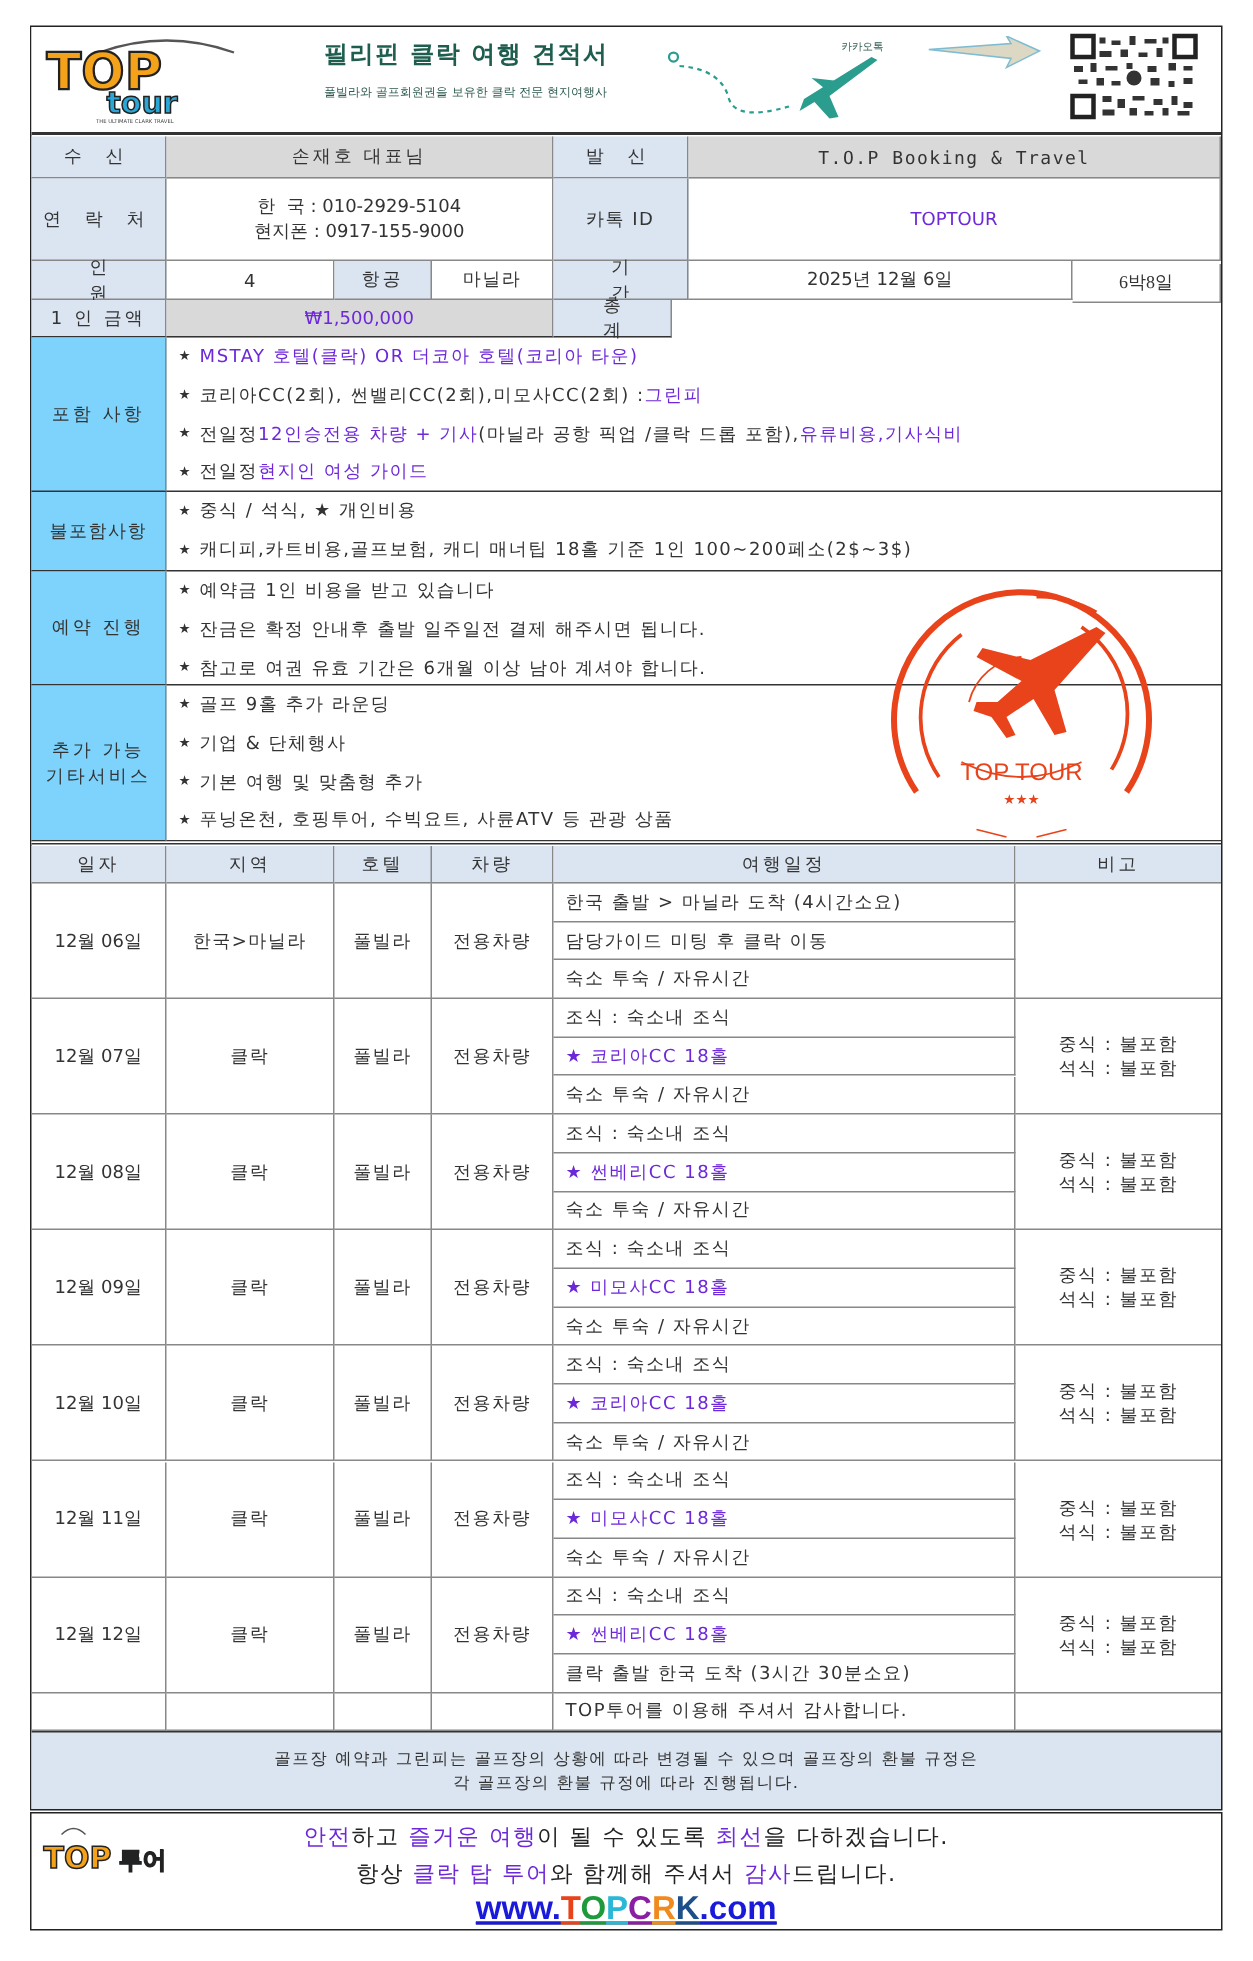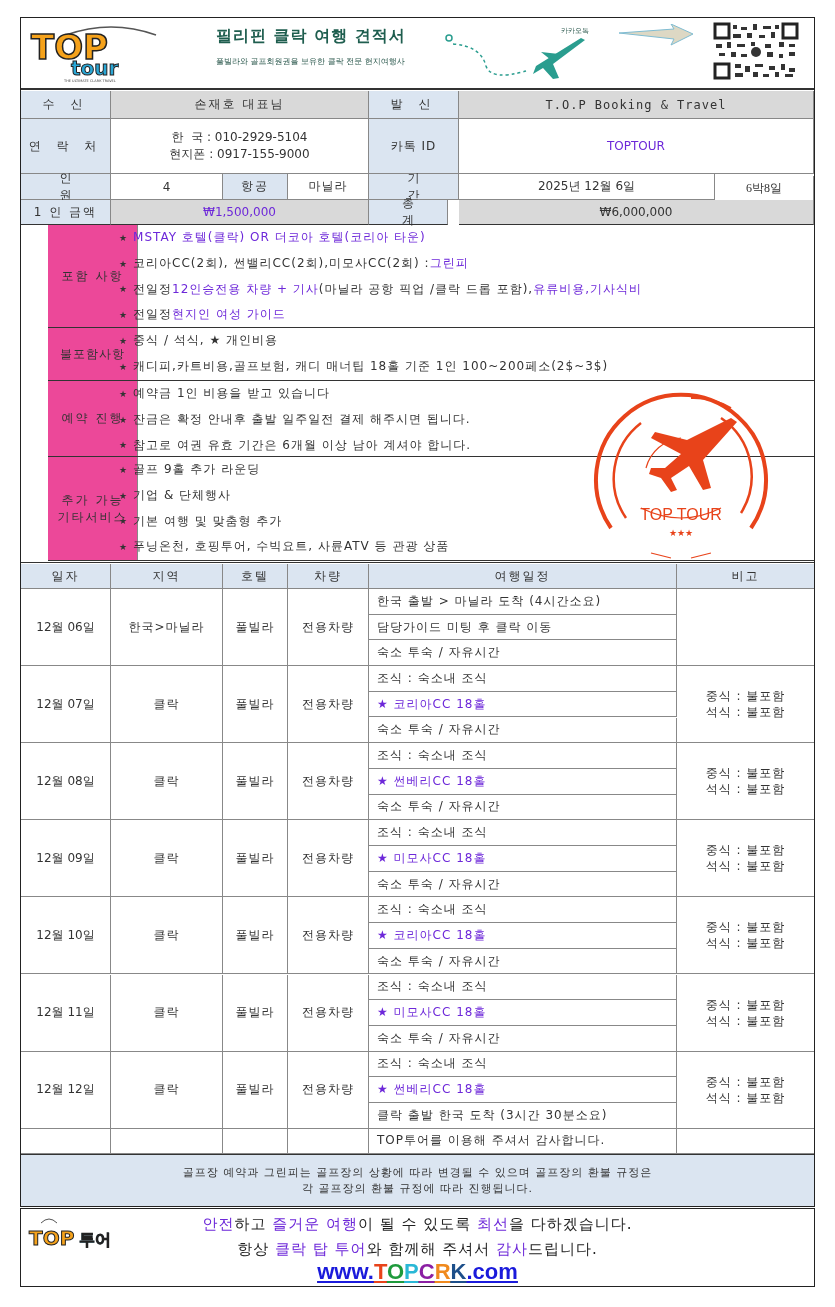--- a/index.html
+++ b/index.html
@@ -2,21 +2,21 @@
 <html><head>
 <meta charset="utf-8">
 <style>
   * { box-sizing: border-box; margin: 0; padding: 0; }
   html, body { width: 835px; height: 1307px; background: #ffffff; overflow: hidden; }
   body { font-family: "DejaVu Sans", "Liberation Sans", sans-serif; color: #333; font-size: 12px; position: relative; }
   .page { position: absolute; left: 20px; top: 17px; width: 795px; height: 1190px; border: 1.5px solid #222; }
   .abs { position: absolute; }
   .cell { position: absolute; display: flex; align-items: center; justify-content: center; text-align: center; border-right: 1px solid #888; border-bottom: 1px solid #888; font-size: 12px; }
   .lbl { background: #dbe5f1; letter-spacing: 6px; }
-  .lbl-dark { background: #ec4899; margin-left: 27px; }
+  .lbl-dark { background: #7dd3fc; }
   .gray { background: #d9d9d9; }
   .red { color: #6d28d9; }
   .mono { font-family: "DejaVu Sans Mono", monospace; letter-spacing: 1px; }
 
   
   .header { left: 0; top: 0; width: 793px; height: 72px; border-bottom: 2px solid #333; background: #fff; }
   .logo { left: 5px; top: 5px; width: 170px; height: 60px; }
   .title { left: 195px; top: 8px; font-size: 16px; font-weight: bold; color: #1f5e4f; letter-spacing: 1px; }
   .subtitle { left: 195px; top: 38px; font-size: 8px; color: #2d5a4f; }
   .kakao { left: 540px; top: 8px; font-size: 7px; color: #2d5a4f; }
@@ -120,21 +120,20 @@
   <div class="cell" style="left:90px;top:156px;width:112px;height:26px;">4</div>
   <div class="cell lbl" style="left:202px;top:156px;width:65px;height:26px;letter-spacing:2px;">항공</div>
   <div class="cell" style="left:267px;top:156px;width:81px;height:26px;letter-spacing:1px;">마닐라</div>
   <div class="cell lbl" style="left:348px;top:156px;width:90px;height:26px;letter-spacing:22px;padding-left:22px;">기 간</div>
   <div class="cell" style="left:438px;top:156px;width:256px;height:26px;">2025년 12월 6일</div>
   <div class="cell" style="left:694px;top:158px;width:99px;height:26px;font-family:Liberation Serif, serif;">6박8일</div>
 
   <div class="cell lbl" style="left:0;top:182px;width:90px;height:25px;letter-spacing:2px;border-bottom:1px solid #333;">1 인 금액</div>
   <div class="cell gray red" style="left:90px;top:182px;width:258px;height:25px;border-bottom:1px solid #333;">₩1,500,000</div>
   <div class="cell lbl" style="left:348px;top:182px;width:79px;height:25px;letter-spacing:22px;padding-left:22px;border-bottom:1px solid #333;">총 계</div>
-  <div class="cell gray" style="left:438px;top:182px;width:355px;height:25px;border-bottom:1px solid #333;">₩6,000,000</div>
 
   <div class="cell lbl-dark" style="left:0;top:207px;width:90px;height:103px;letter-spacing:2px;border-bottom:1px solid #333;">포함 사항</div>
   <div class="list" id="included-list" style="left:90px;top:207px;width:703px;height:103px;">
       <div class="line">
         <span class="bul">★</span>
         <span class="red">MSTAY 호텔(클락) OR 더코아 호텔(코리아 타운)</span>
       </div>
       <div class="line">
         <span class="bul">★</span>
         <span>코리아CC(2회), 썬밸리CC(2회),미모사CC(2회) : </span>

